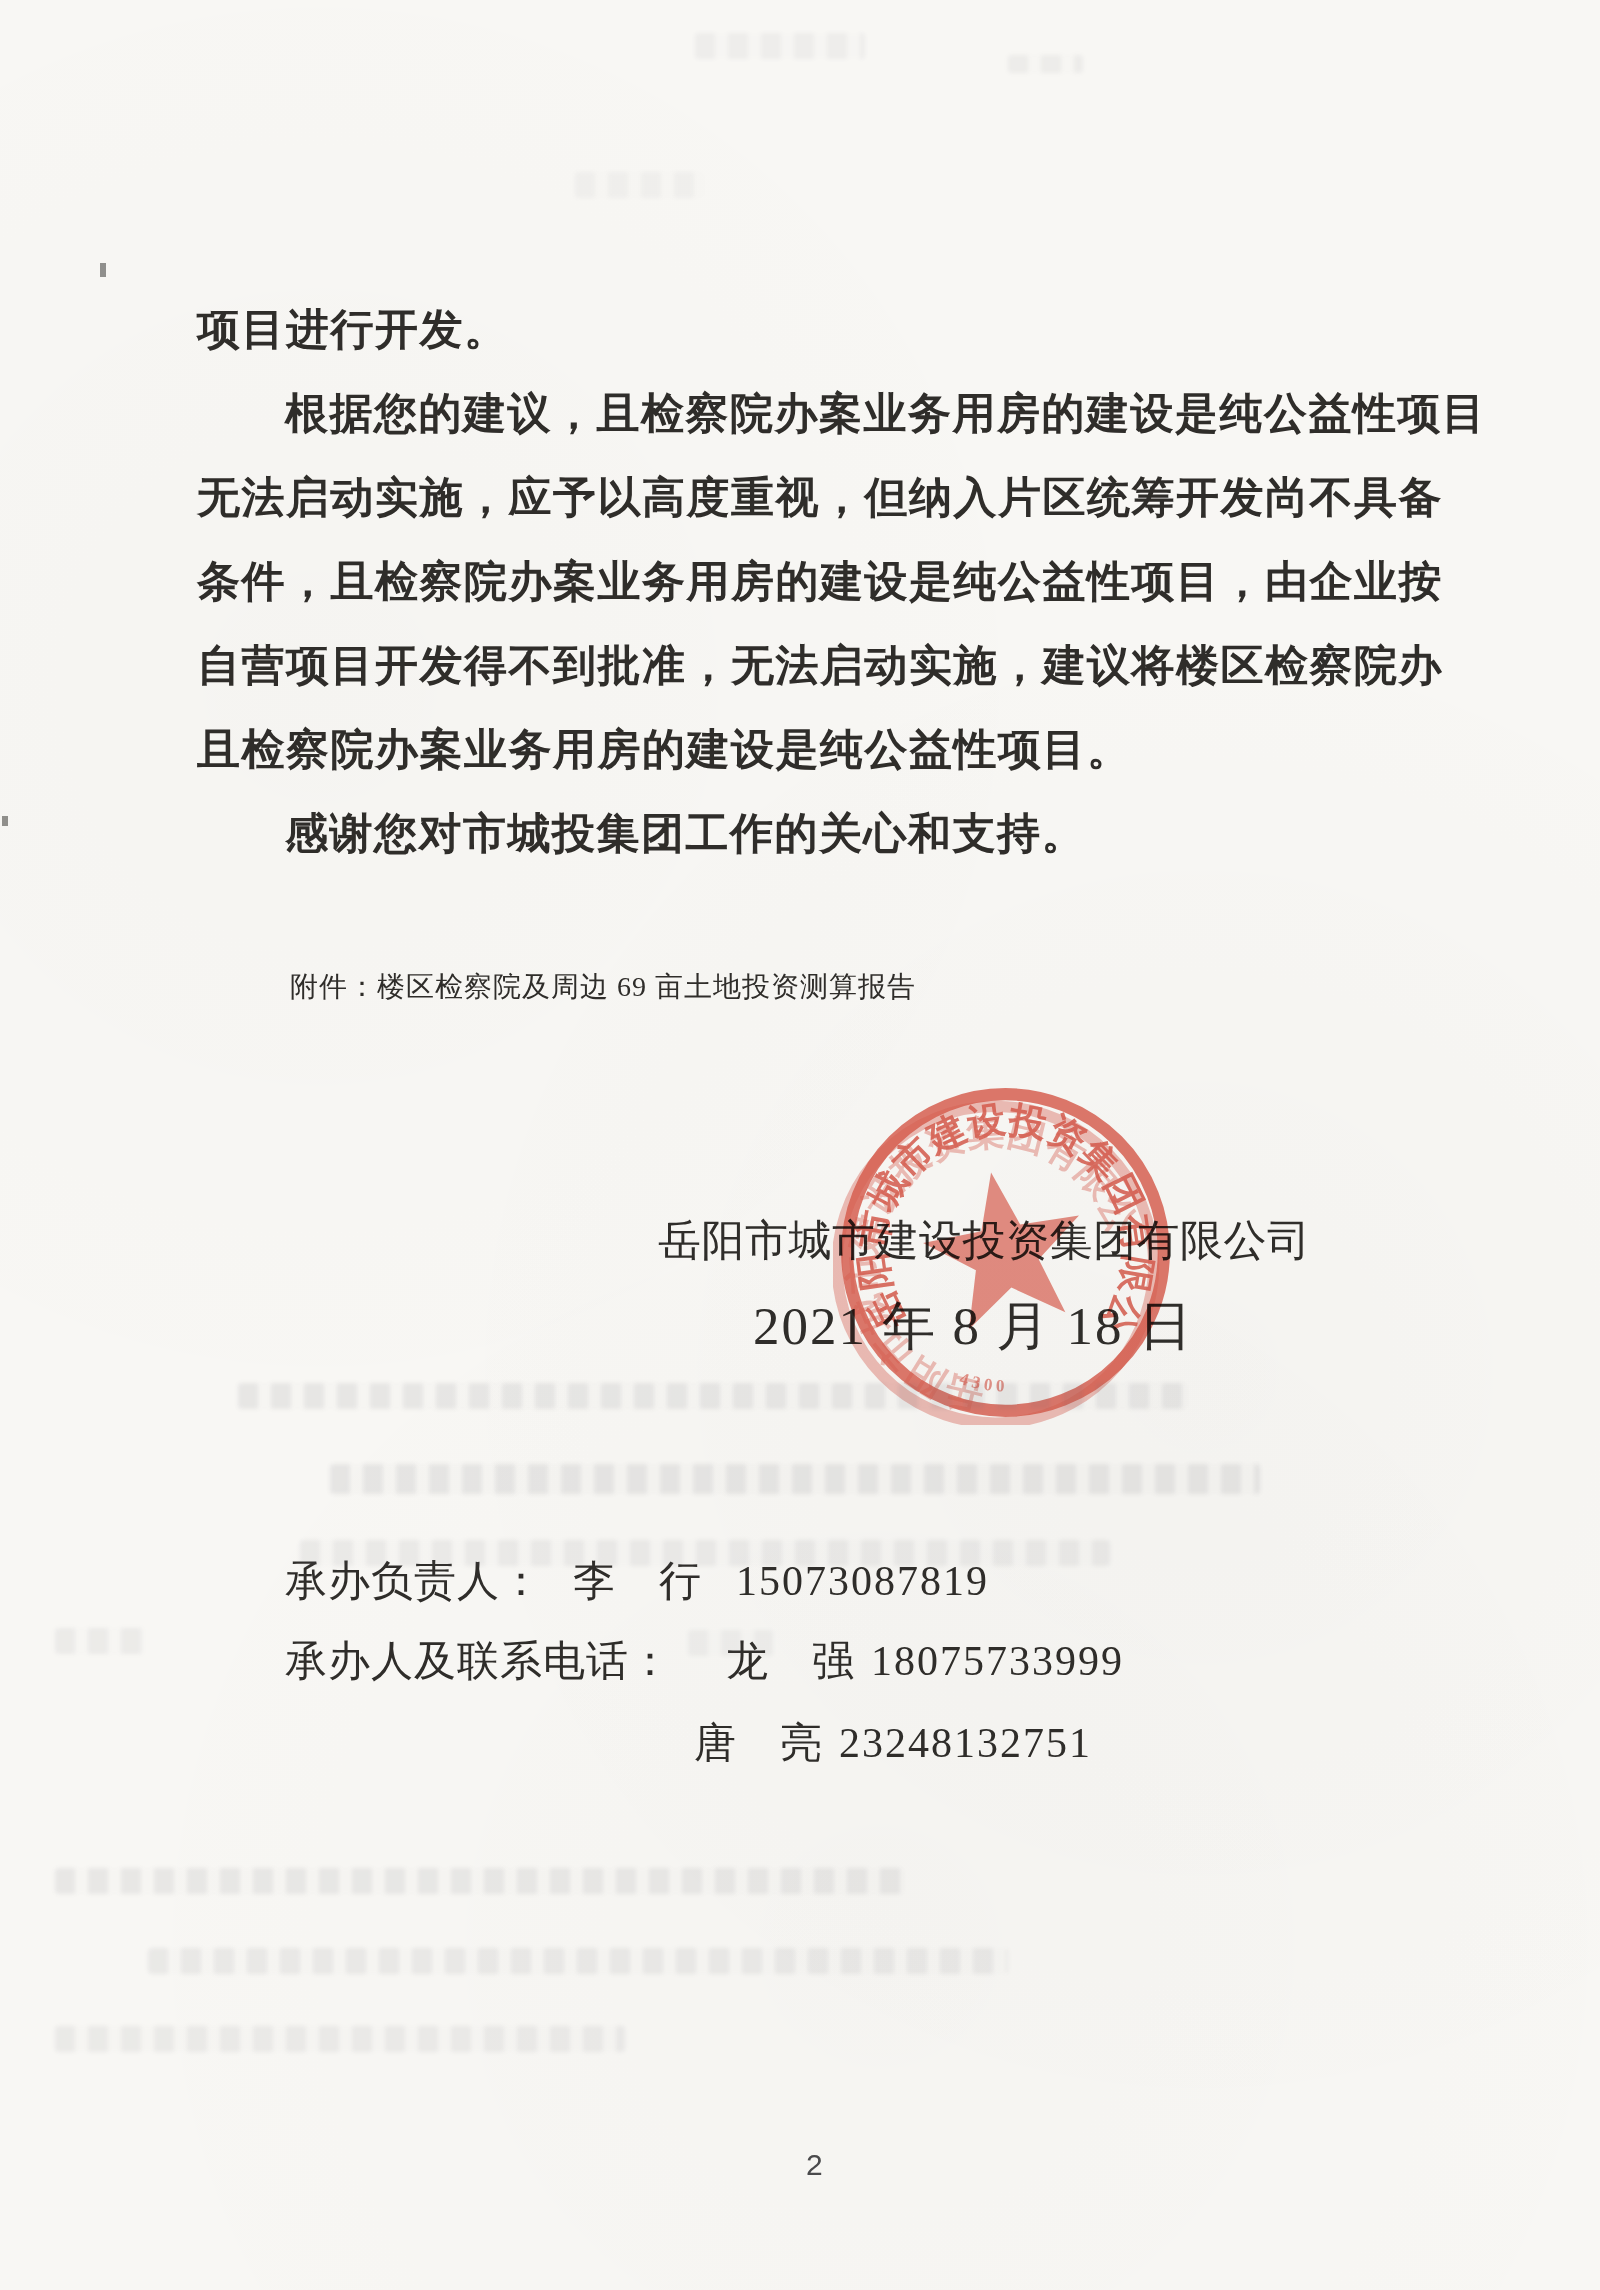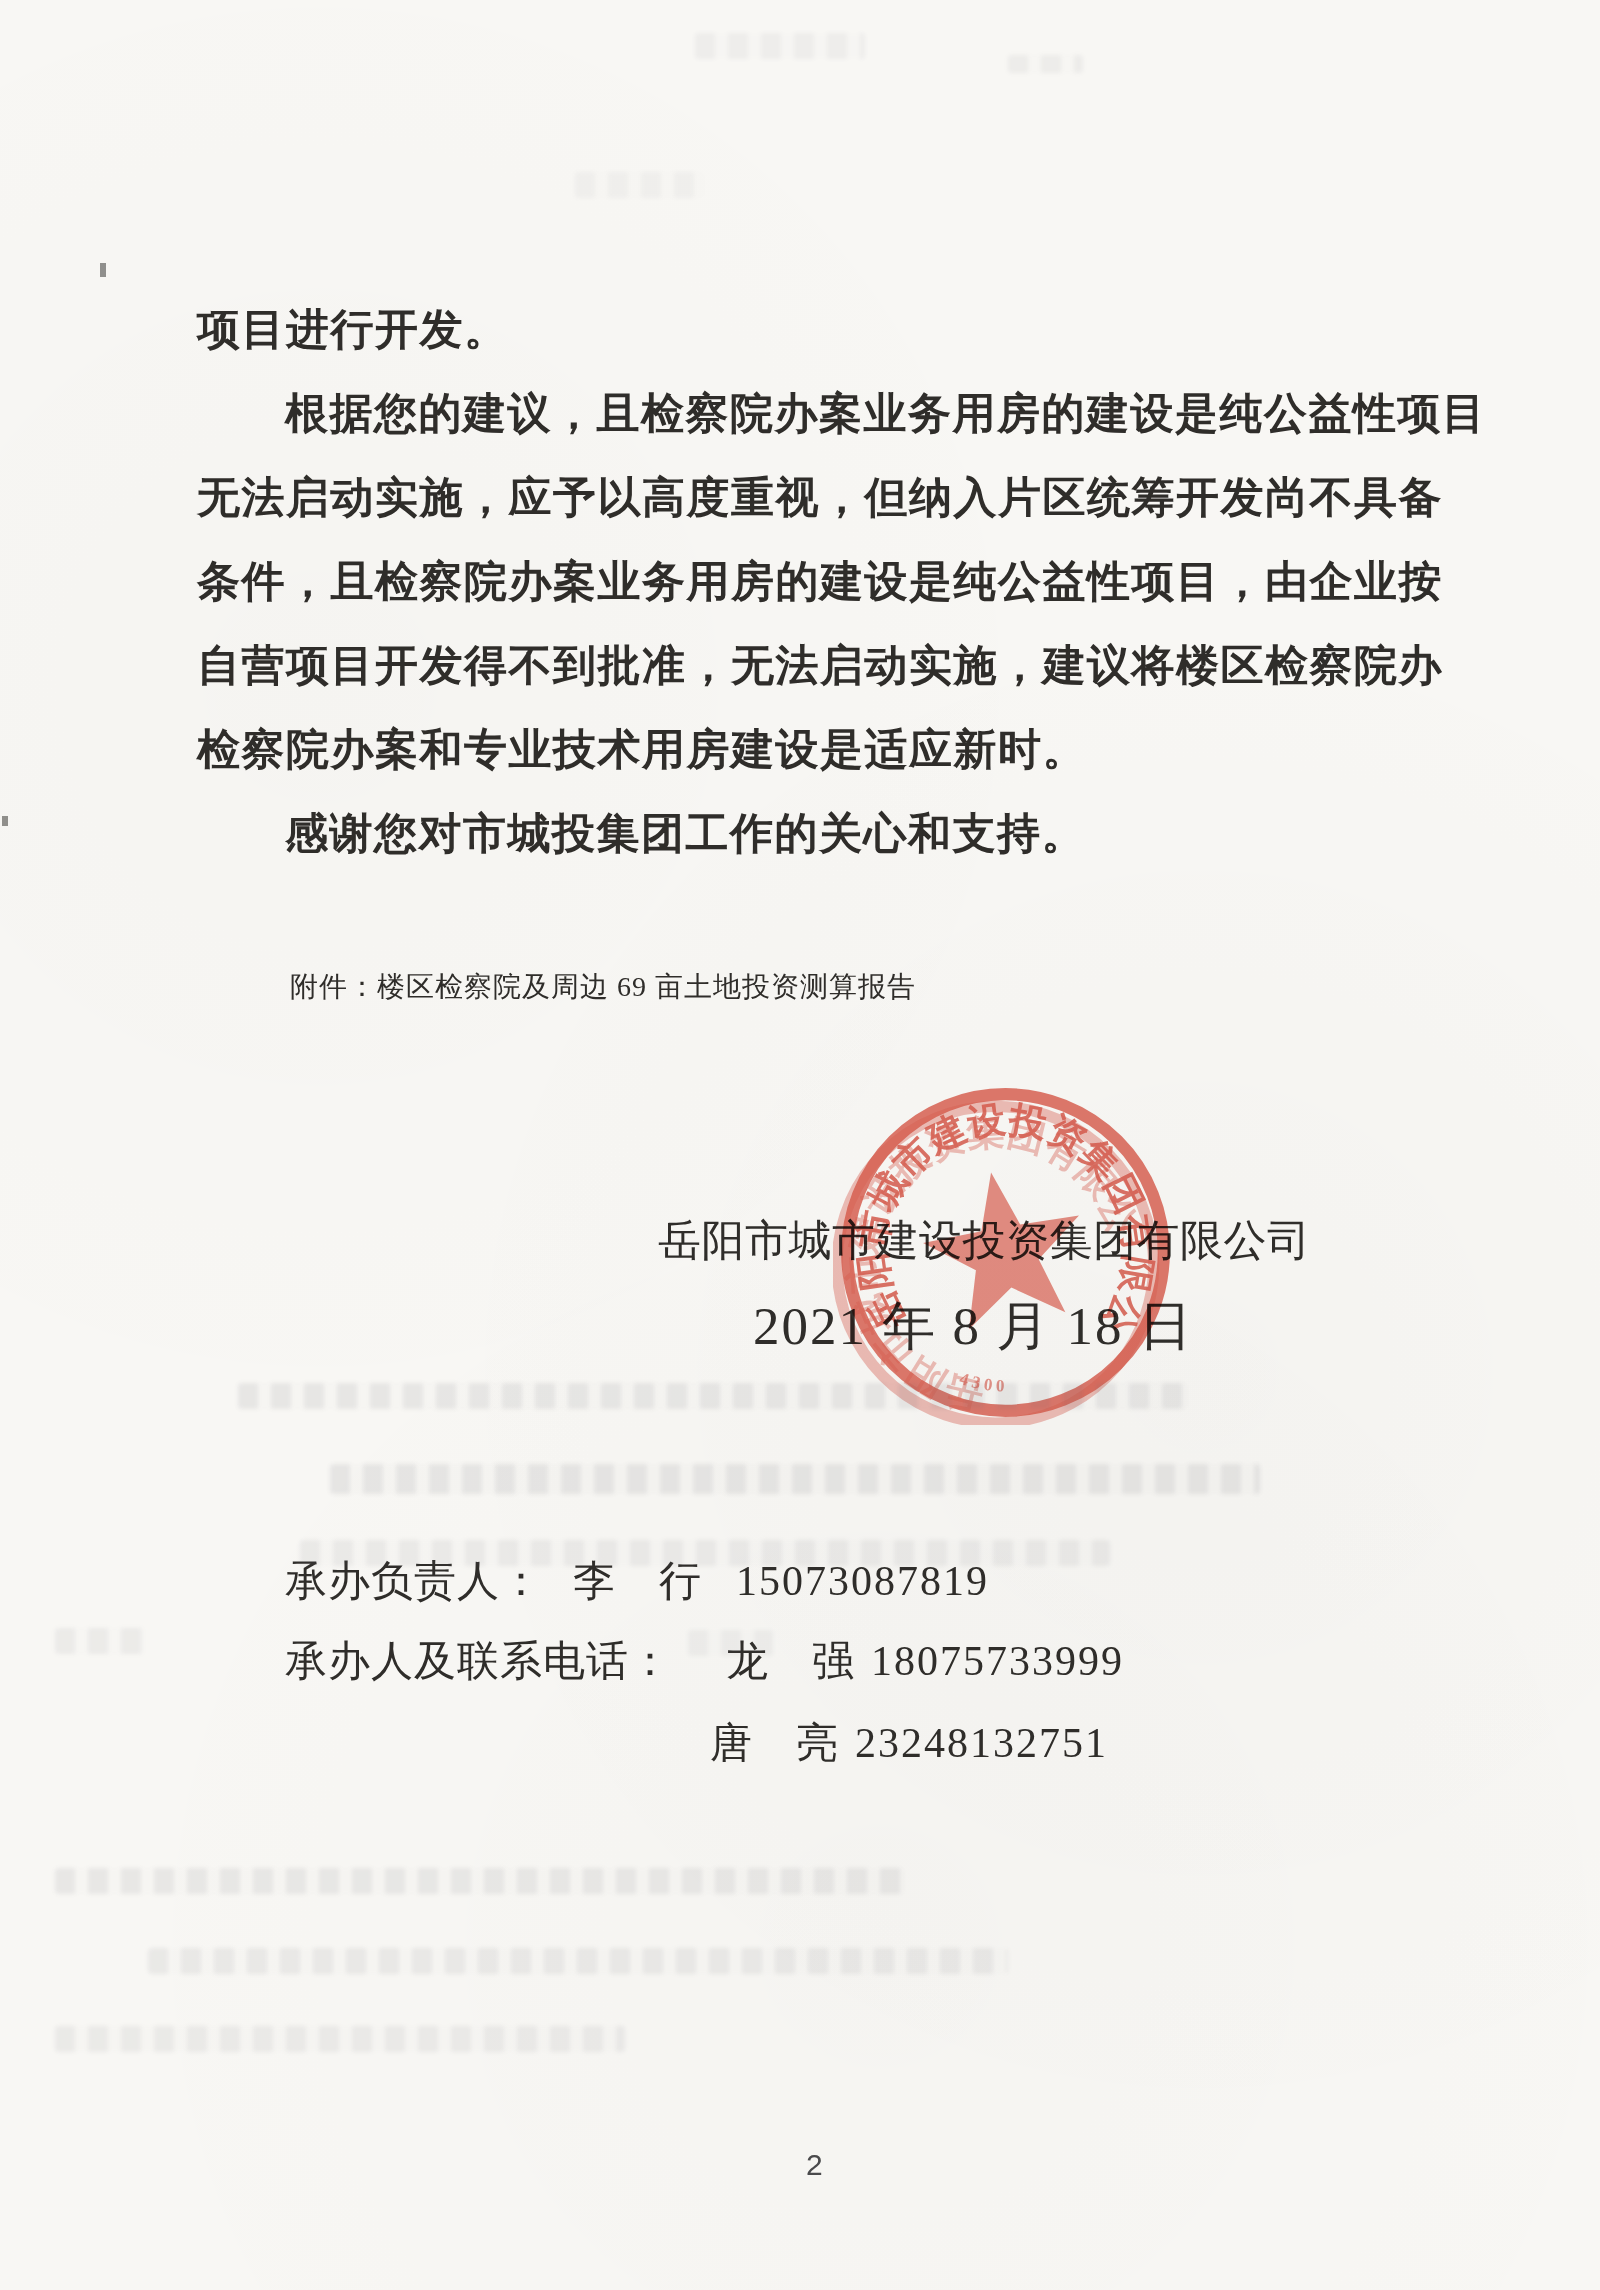--- a/index.html
+++ b/index.html
@@ -39,21 +39,21 @@
   }
   .contact-row{
     position:absolute;left:285px;
     font-size:42px;letter-spacing:1px;white-space:nowrap;
   }
   .contact-row .cname{margin-left:30px;}
   .contact-row .cphone{margin-left:34px;letter-spacing:2px;}
   .contact-row.r2 .cname{margin-left:54px;}
   .contact-row.r2 .cphone{margin-left:16px;}
   .contact-row.r3{left:694px;}
-  .contact-row.r3 .cname{margin-left:16px;}
+  .contact-row.r3 .cname{margin-left:0;}
   .contact-row.r3 .cphone{margin-left:16px;}
   .pagenum{
     position:absolute;left:806px;top:2148px;
     font-size:30px;color:#4a4a4c;
     font-family:"Liberation Sans","DejaVu Sans",sans-serif;
   }
   .seal{
     position:absolute;left:833px;top:1080px;width:345px;height:345px;
     mix-blend-mode:multiply;opacity:0.92;
   }
@@ -75,21 +75,21 @@
 <body>
 
 <div class="paper-noise"></div>
 
 <div class="letter-body">
   <p class="bline">项目进行开发。</p>
   <p class="bline indent">根据您的建议，且检察院办案业务用房的建设是纯公益性项目</p>
   <p class="bline">无法启动实施，应予以高度重视，但纳入片区统筹开发尚不具备</p>
   <p class="bline">条件，且检察院办案业务用房的建设是纯公益性项目，由企业按</p>
   <p class="bline">自营项目开发得不到批准，无法启动实施，建议将楼区检察院办</p>
-  <p class="bline">检察院办案和专业技术用房建设是适应新时。</p>
+  <p class="bline">且检察院办案业务用房的建设是纯公益性项目。</p>
   <p class="bline indent">感谢您对市城投集团工作的关心和支持。</p>
 </div>
 
 <div class="attachment">附件：楼区检察院及周边 69 亩土地投资测算报告</div>
 
 <div class="company">岳阳市城市建设投资集团有限公司</div>
 <div class="sigdate">2021 年 8 月 18 日</div>
 
 <svg class="seal" viewBox="0 0 340 340" aria-hidden="true">
   <defs>

